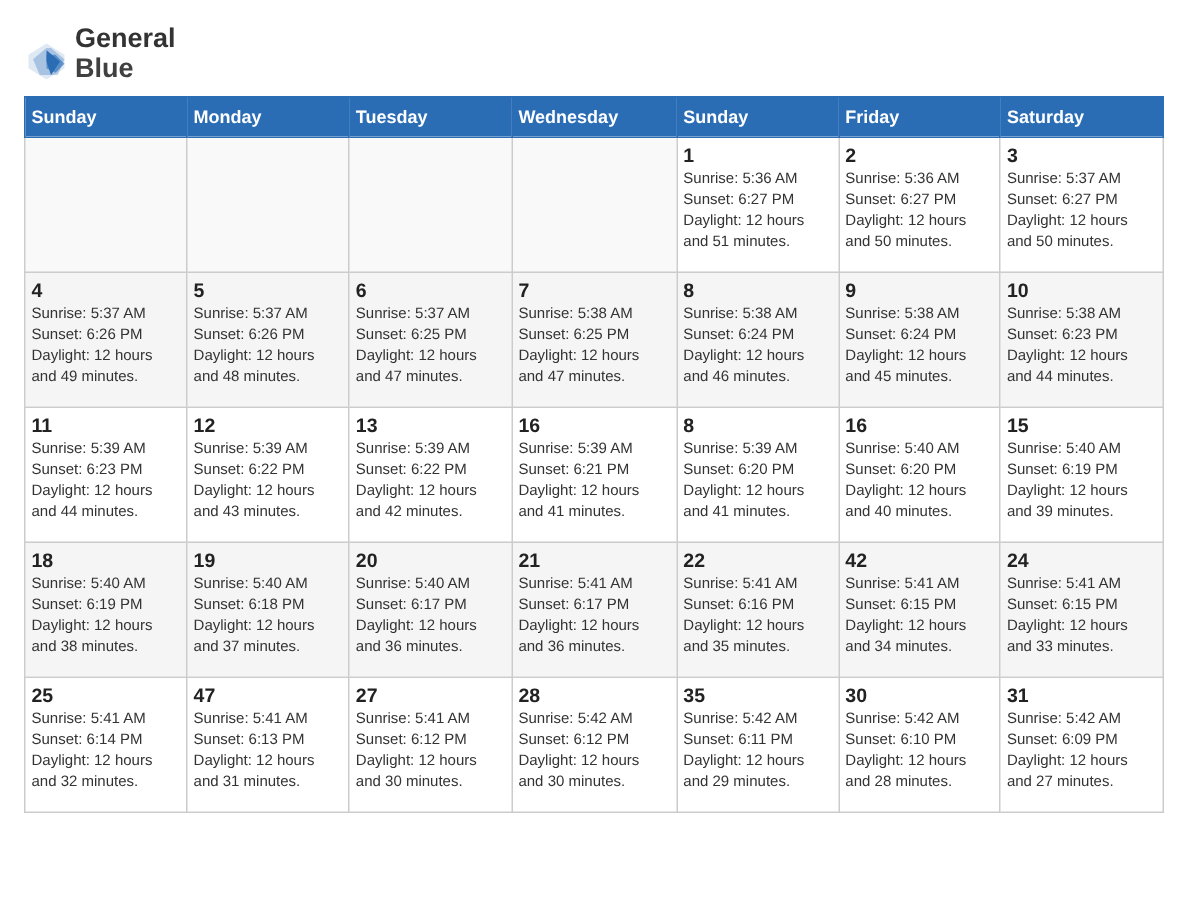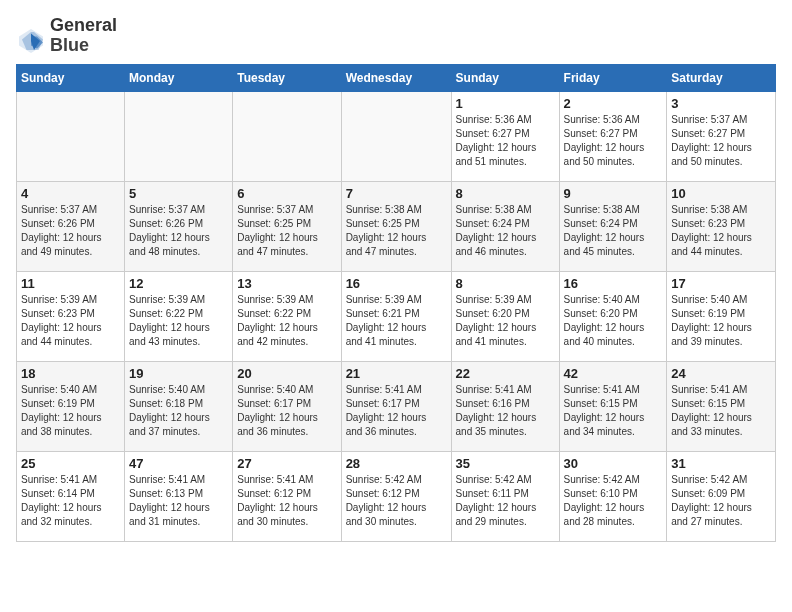--- a/index.html
+++ b/index.html
@@ -244,21 +244,21 @@
 and 41 minutes.</div>
         </td>
         <td>
           <span class="day-num">16</span>
           <div class="day-info" style="white-space: pre-line;">Sunrise: 5:40 AM
 Sunset: 6:20 PM
 Daylight: 12 hours
 and 40 minutes.</div>
         </td>
         <td>
-          <span class="day-num">17</span>
+          <span class="day-num">15</span>
           <div class="day-info" style="white-space: pre-line;">Sunrise: 5:40 AM
 Sunset: 6:19 PM
 Daylight: 12 hours
 and 39 minutes.</div>
         </td>
       </tr>
       <tr>
         <td>
           <span class="day-num">18</span>
           <div class="day-info" style="white-space: pre-line;">Sunrise: 5:40 AM

